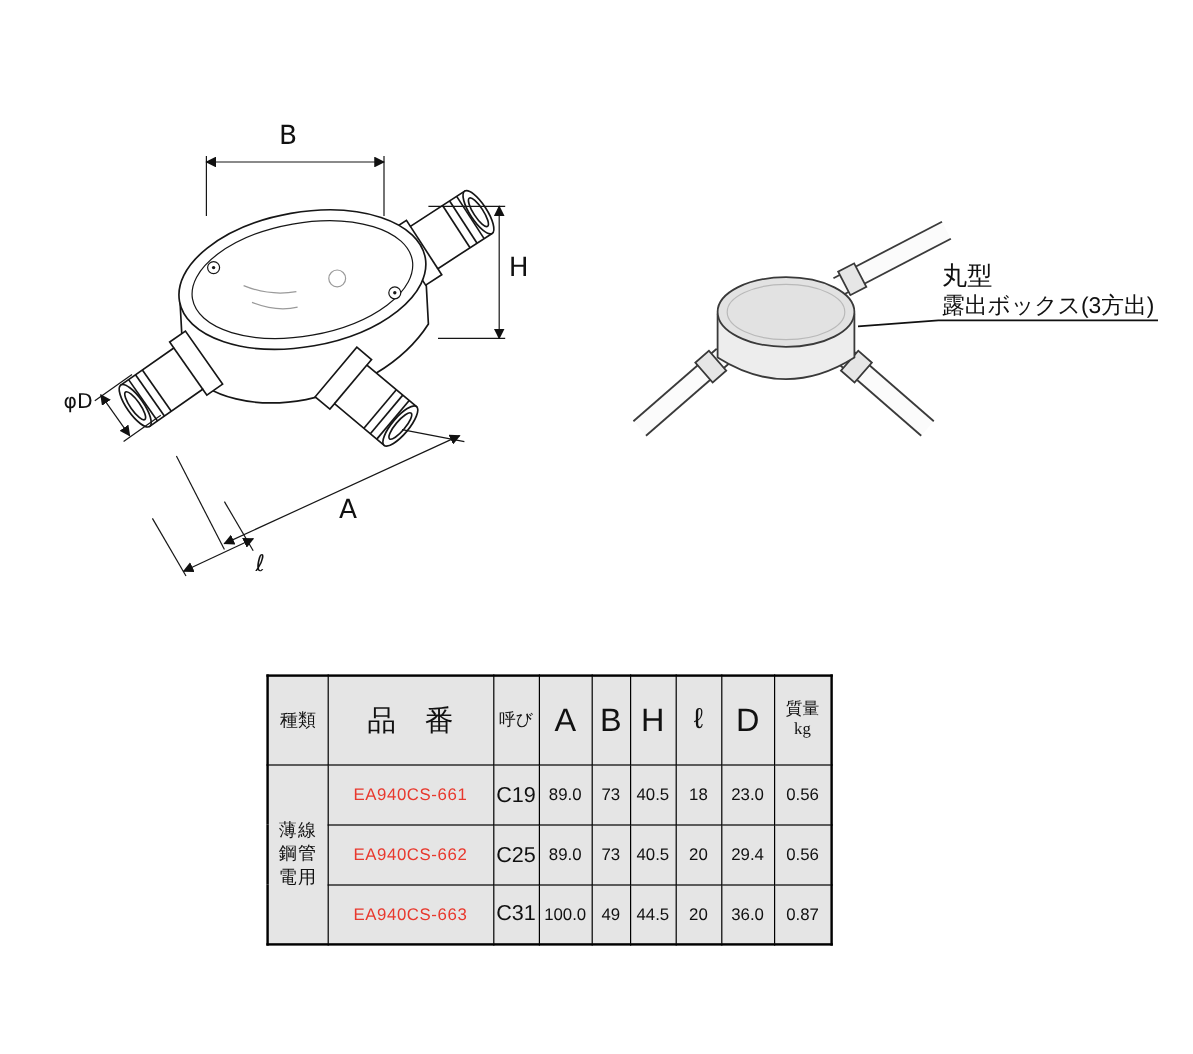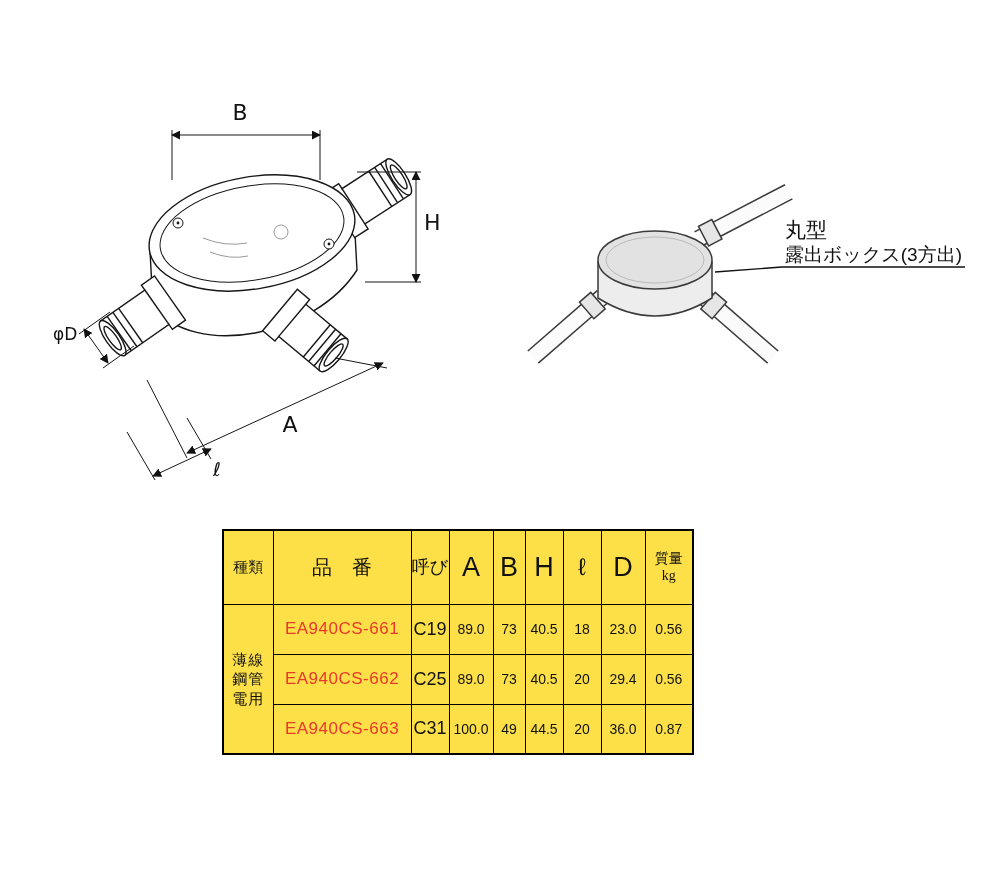--- a/index.html
+++ b/index.html
@@ -9,45 +9,45 @@
     font-family:"Liberation Sans","DejaVu Sans",sans-serif;
     position:relative;
   }
   .canvas { position:absolute; top:0; left:0; width:994px; height:878px; background:#fff; overflow:hidden; }
 
   .svg-left  { position:absolute; left:35px;  top:80px; }
   .svg-right { position:absolute; left:495px; top:148px; }
 
   
   table.spec {
-    position:absolute; left:222px; top:529px;
+    position:absolute; left:222px; top:562px;
     border-collapse:collapse; table-layout:fixed;
-    background:#fde047; color:#111;
+    background:#e5e5e5; color:#111;
     border:2.5px solid #000;
   }
   table.spec th, table.spec td {
     border:1.5px solid #000;
     text-align:center; vertical-align:middle;
     padding:0; font-weight:normal; overflow:hidden;
   }
   tr.hdr    { height:74px; }
   tr.datarow{ height:50px; }
 
   .h-kind   { font-size:15px; }
-  .h-part   { font-size:20px; font-weight:bold;margin-top:16px; }
-  .h-nom    { font-size:18px; }
+  .h-part   { font-size:24px; font-weight:bold;margin-top:16px; }
+  .h-nom    { font-size:14px; }
   .h-dim    { font-size:27px; }
   .h-ell    { font-size:24px; }
   .h-mass   { font-size:14px; line-height:1.25; }
   .h-mass span { display:block;font-family:Liberation Serif, serif; }
 
   .kind-cell { font-size:15px; line-height:1.3; letter-spacing:1px; }
   .kind-cell div { display:block; }
 
-  td.part { color:#e8382d; font-weight:bold; font-size:17px; letter-spacing:0.5px; }
+  td.part { color:#e8382d; font-weight:bold; font-size:14px; letter-spacing:0.5px; }
   td.nom  { font-size:18px; }
   td.num  { font-size:14px; }
 </style>
 </head>
 <body>
 
 <div class="canvas">
 
   <svg class="svg-left" width="430" height="430" viewBox="0 0 430 430">
     <defs>

